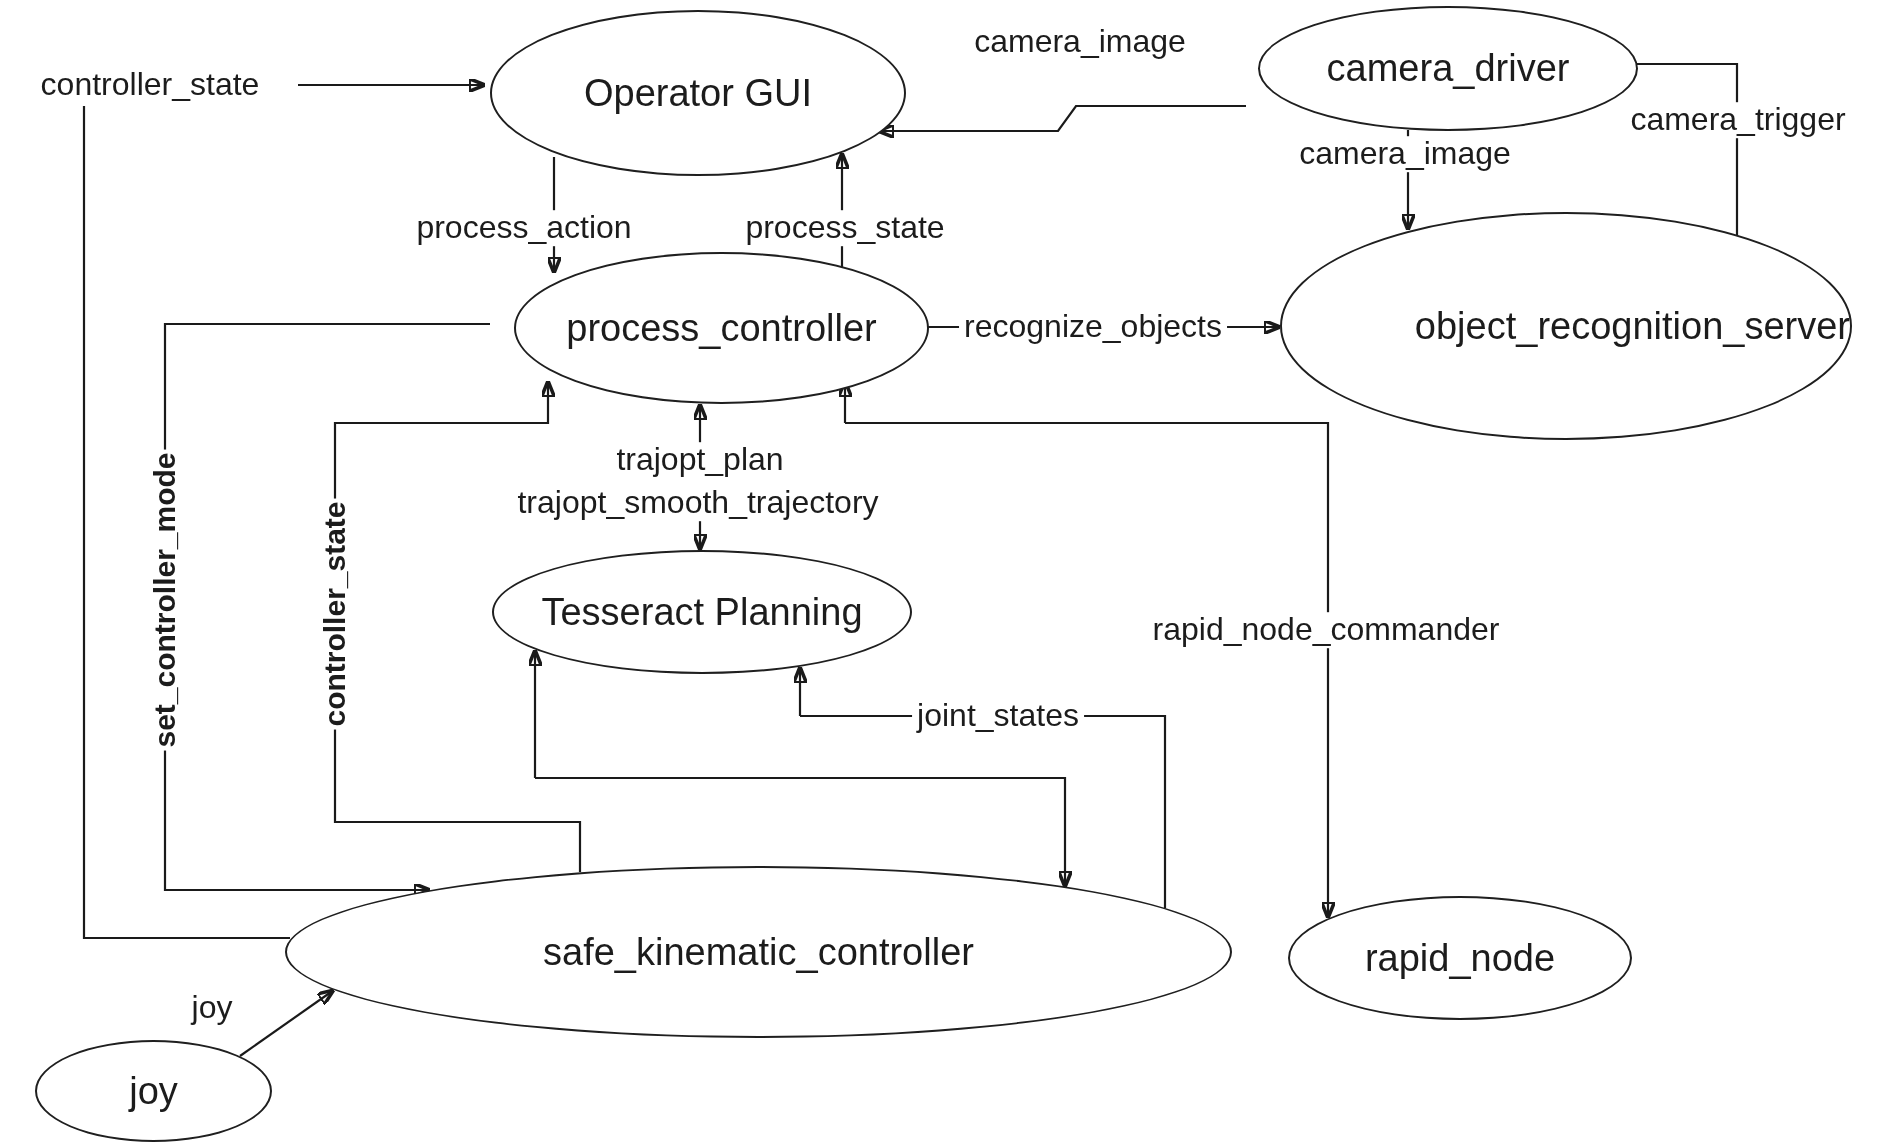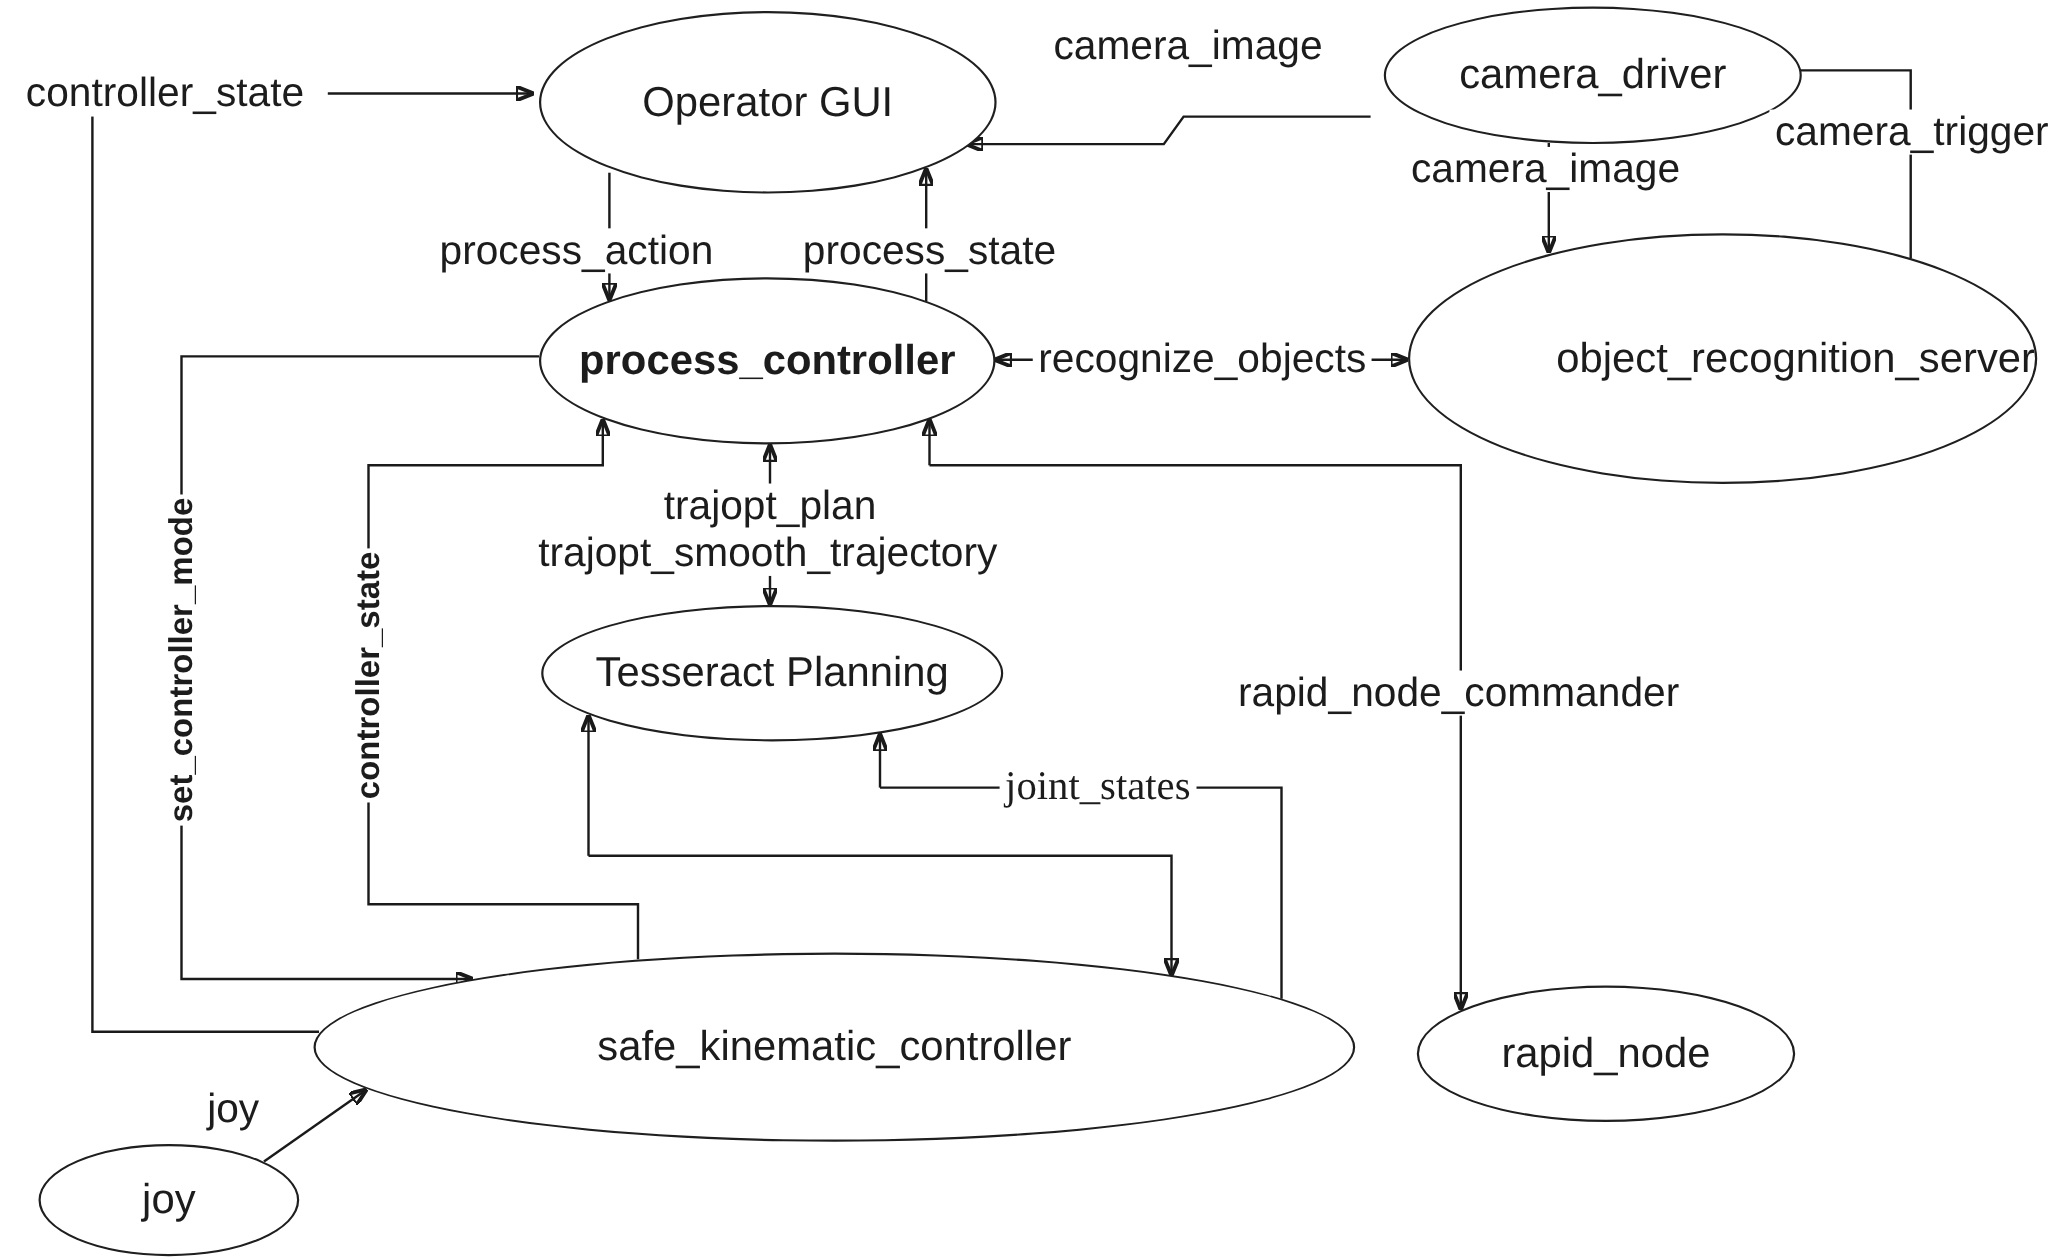--- a/index.html
+++ b/index.html
@@ -37,21 +37,21 @@
     font-size: 38px;
     color: #1c1c1c;
     white-space: nowrap;
   }
   .elabel {
     position: absolute;
     z-index: 3;
     transform: translate(-50%, -50%);
     background: #ffffff;
     color: #1c1c1c;
-    font-size: 37px;
+    font-size: 32px;
     line-height: 1.05;
     padding: 1px 5px;
     white-space: nowrap;
   }
   .elabel.rotated {
     transform: translate(-50%, -50%) rotate(-90deg);
     font-weight: bold;
     font-size: 30px;
     padding: 1px 3px;
   }
@@ -89,21 +89,21 @@
     <path d="M 845 423 H 1328 V 915" marker-end="url(#arr)"></path>
     <path d="M 240 1056 L 331 992" marker-end="url(#arr)"></path>
   </svg>
 
   <div class="node" style="left:490px; top:10px; width:416px; height:166px;">
     <span>Operator GUI</span>
   </div>
   <div class="node" style="left:1258px; top:6px; width:380px; height:125px;">
     <span>camera_driver</span>
   </div>
-  <div class="node" style="left:490px; top:252px; width:415px; height:152px;font-weight:bold;">
+  <div class="node" style="left:514px; top:252px; width:415px; height:152px;">
     <span>process_controller</span>
   </div>
   <div class="node" style="left:1280px; top:212px; width:572px; height:228px;justify-content:flex-end;">
     <span>object_recognition_server</span>
   </div>
   <div class="node" style="left:492px; top:550px; width:420px; height:124px;">
     <span>Tesseract Planning</span>
   </div>
   <div class="node" style="left:285px; top:866px; width:947px; height:172px;">
     <span>safe_kinematic_controller</span>
@@ -119,17 +119,17 @@
   <div class="elabel" style="left:524px; top:228px;">process_action</div>
   <div class="elabel" style="left:845px; top:228px;text-align:right;">process_state</div>
   <div class="elabel" style="left:1080px; top:42px;">camera_image</div>
   <div class="elabel" style="left:1405px; top:154px;">camera_image</div>
   <div class="elabel" style="left:1738px; top:120px;">camera_trigger</div>
   <div class="elabel" style="left:1093px; top:327px;">recognize_objects</div>
   <div class="elabel rotated" style="left:165px; top:600px;">set_controller_mode</div>
   <div class="elabel rotated" style="left:335px; top:614px;">controller_state</div>
   <div class="elabel" style="left:700px; top:460px;">trajopt_plan</div>
   <div class="elabel" style="left:698px; top:503px;">trajopt_smooth_trajectory</div>
-  <div class="elabel" style="left:998px; top:716px;font-family:Liberation Serif, serif;">joint_states</div>
+  <div class="elabel" style="left:998px; top:716px;">joint_states</div>
   <div class="elabel" style="left:1326px; top:630px;">rapid_node_commander</div>
   <div class="elabel" style="left:212px; top:1008px;">joy</div>
 
 </div>
 
 </body></html>

